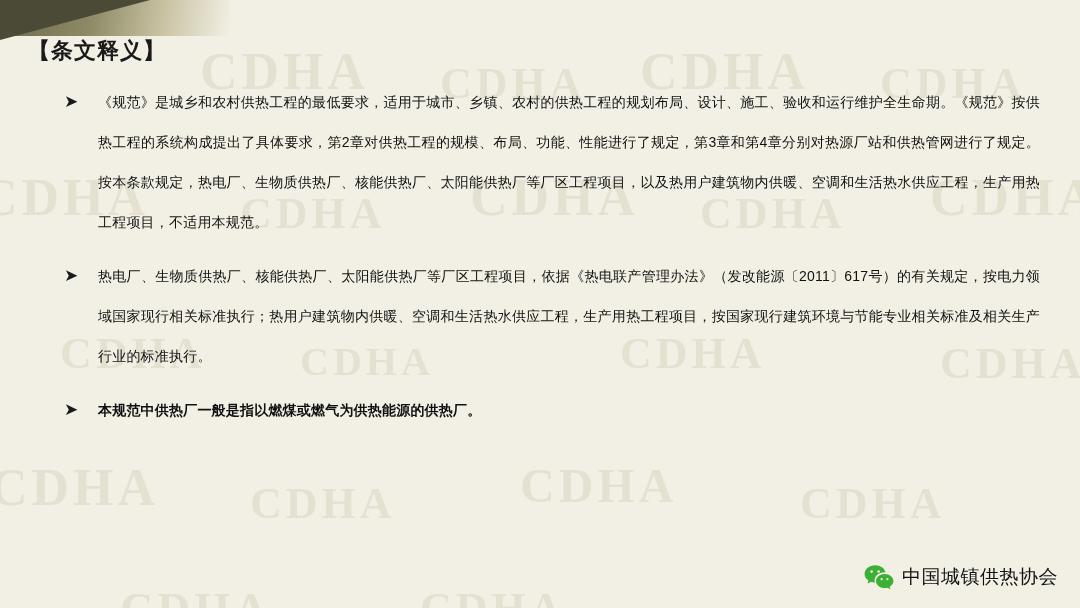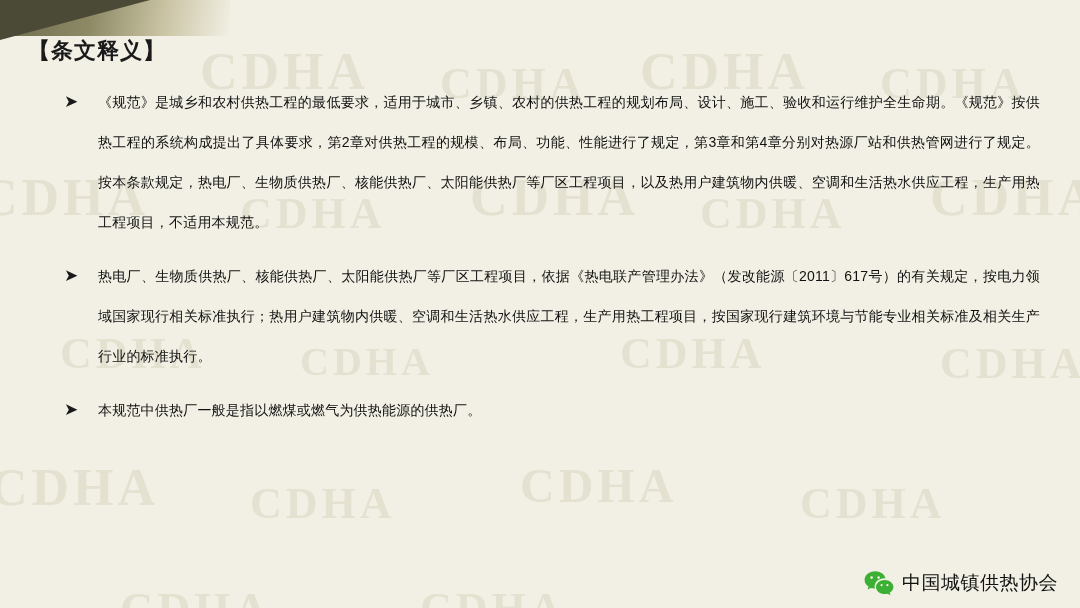--- a/index.html
+++ b/index.html
@@ -102,27 +102,27 @@
     flex: 1 1 auto;
     font-size: 14px;
     line-height: 40px;
     color: #111111;
     text-align: justify;
     text-justify: inter-ideograph;
     letter-spacing: 0.2px;
     font-family: "Liberation Sans", sans-serif;
   }
   .bullet.last .bullet-text {
-    font-weight: normal;
+    font-weight: bold;
   }
   
   .wechat-badge {
     position: absolute;
     right: 22px;
-    bottom: 12px;
+    bottom: 18px;
     display: flex;
     align-items: center;
     gap: 8px;
   }
   .wechat-icon {
     width: 30px;
     height: 26px;
     position: relative;
     flex: 0 0 auto;
   }

